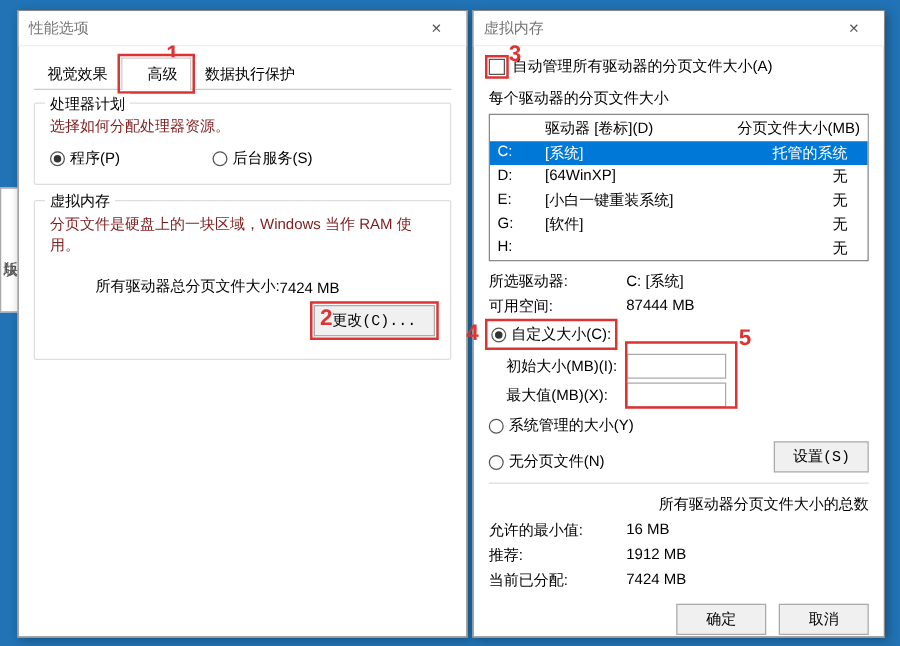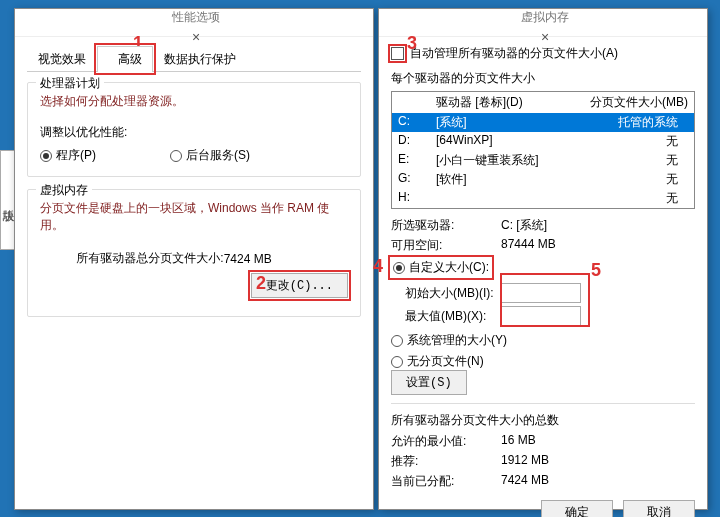--- a/index.html
+++ b/index.html
@@ -1,18 +1,18 @@
 <!DOCTYPE html>
 <html><head>
 <meta charset="utf-8">
 <style>
 * { box-sizing: border-box; margin: 0; padding: 0; font-family: "Microsoft YaHei", "Segoe UI", sans-serif; font-size: 12px; }
 body { background: #2173b5; width: 720px; height: 517px; position: relative; overflow: hidden; }
 .dialog { position: absolute; background: #fff; border: 1px solid #888; box-shadow: 2px 2px 8px rgba(0,0,0,0.3); }
-.titlebar { display: flex; justify-content: space-between; align-items: center; height: 28px; padding: 0 4px 0 8px; background: #fff; color: #777; border-bottom: 1px solid #eee; flex-direction: column; }
+.titlebar { display: flex; justify-content: space-between; align-items: center; height: 28px; padding: 0 4px 0 8px; background: #fff; color: #777; border-bottom: 1px solid #eee; }
 .titlebar .close { width: 40px; height: 24px; text-align: center; line-height: 22px; font-size: 14px; color: #555; cursor: pointer; }
 .content { padding: 8px 12px 10px 12px; }
 .tabs { display: flex; border-bottom: 1px solid #ccc; margin-bottom: 10px; }
 .tab { padding: 4px 10px; border: 1px solid transparent; border-bottom: none; position: relative; top: 1px; cursor: pointer; }
 .tab.active { border-color: #ccc; background: #fff; padding-left: 20px; }
 .group { border: 1px solid #ddd; border-radius: 2px; padding: 10px 12px 12px 12px; margin-bottom: 12px; position: relative; }
 .group-title { position: absolute; top: -8px; left: 8px; background: #fff; padding: 0 4px; }
 .group-desc { color: #7f1d1d; margin-bottom: 8px; }
 .radio-row { display: flex; gap: 74px; margin-top: 6px; }
 .radio-item { display: flex; align-items: center; gap: 4px; }
@@ -52,21 +52,20 @@
     <span class="anno-num" style="left:118px; top:24px;">1</span>
     <div class="tabs">
       <div class="tab">视觉效果</div>
       <div class="tab active anno-box">高级</div>
       <div class="tab">数据执行保护</div>
     </div>
 
     <div class="group">
       <span class="group-title">处理器计划</span>
       <div class="group-desc">选择如何分配处理器资源。</div>
-      <div style="margin-top:14px;">调整以优化性能:</div>
       <div class="radio-row">
         <div class="radio-item">
           <span class="radio-circle checked"></span>
           <span>程序(P)</span>
         </div>
         <div class="radio-item">
           <span class="radio-circle"></span>
           <span>后台服务(S)</span>
         </div>
       </div>
@@ -159,30 +158,30 @@
       <div class="kv" style="align-items:center;">
         <span class="kv-label" style="padding-left:14px;">最大值(MB)(X):</span>
         <span class="input"></span>
       </div>
     </div>
 
     <div class="radio-item" style="margin-top:6px;">
       <span class="radio-circle"></span>
       <span>系统管理的大小(Y)</span>
     </div>
-    <div style="display:flex; justify-content:space-between; align-items:flex-start; margin-top:4px;flex-direction:column;">
+    <div style="display:flex; justify-content:space-between; align-items:flex-end; margin-top:4px;">
       <div class="radio-item">
         <span class="radio-circle"></span>
         <span>无分页文件(N)</span>
       </div>
       <span class="btn">设置(S)</span>
     </div>
 
     <div class="separator"></div>
-    <div style="margin-bottom:4px;">所有驱动器分页文件大小的总数</div>
+    <div style="margin-bottom:4px;text-align:right;">所有驱动器分页文件大小的总数</div>
     <div class="kv">
         <span class="kv-label">允许的最小值:</span>
         <span>16 MB</span>
       </div>
     <div class="kv">
         <span class="kv-label">推荐:</span>
         <span>1912 MB</span>
       </div>
     <div class="kv">
         <span class="kv-label">当前已分配:</span>

